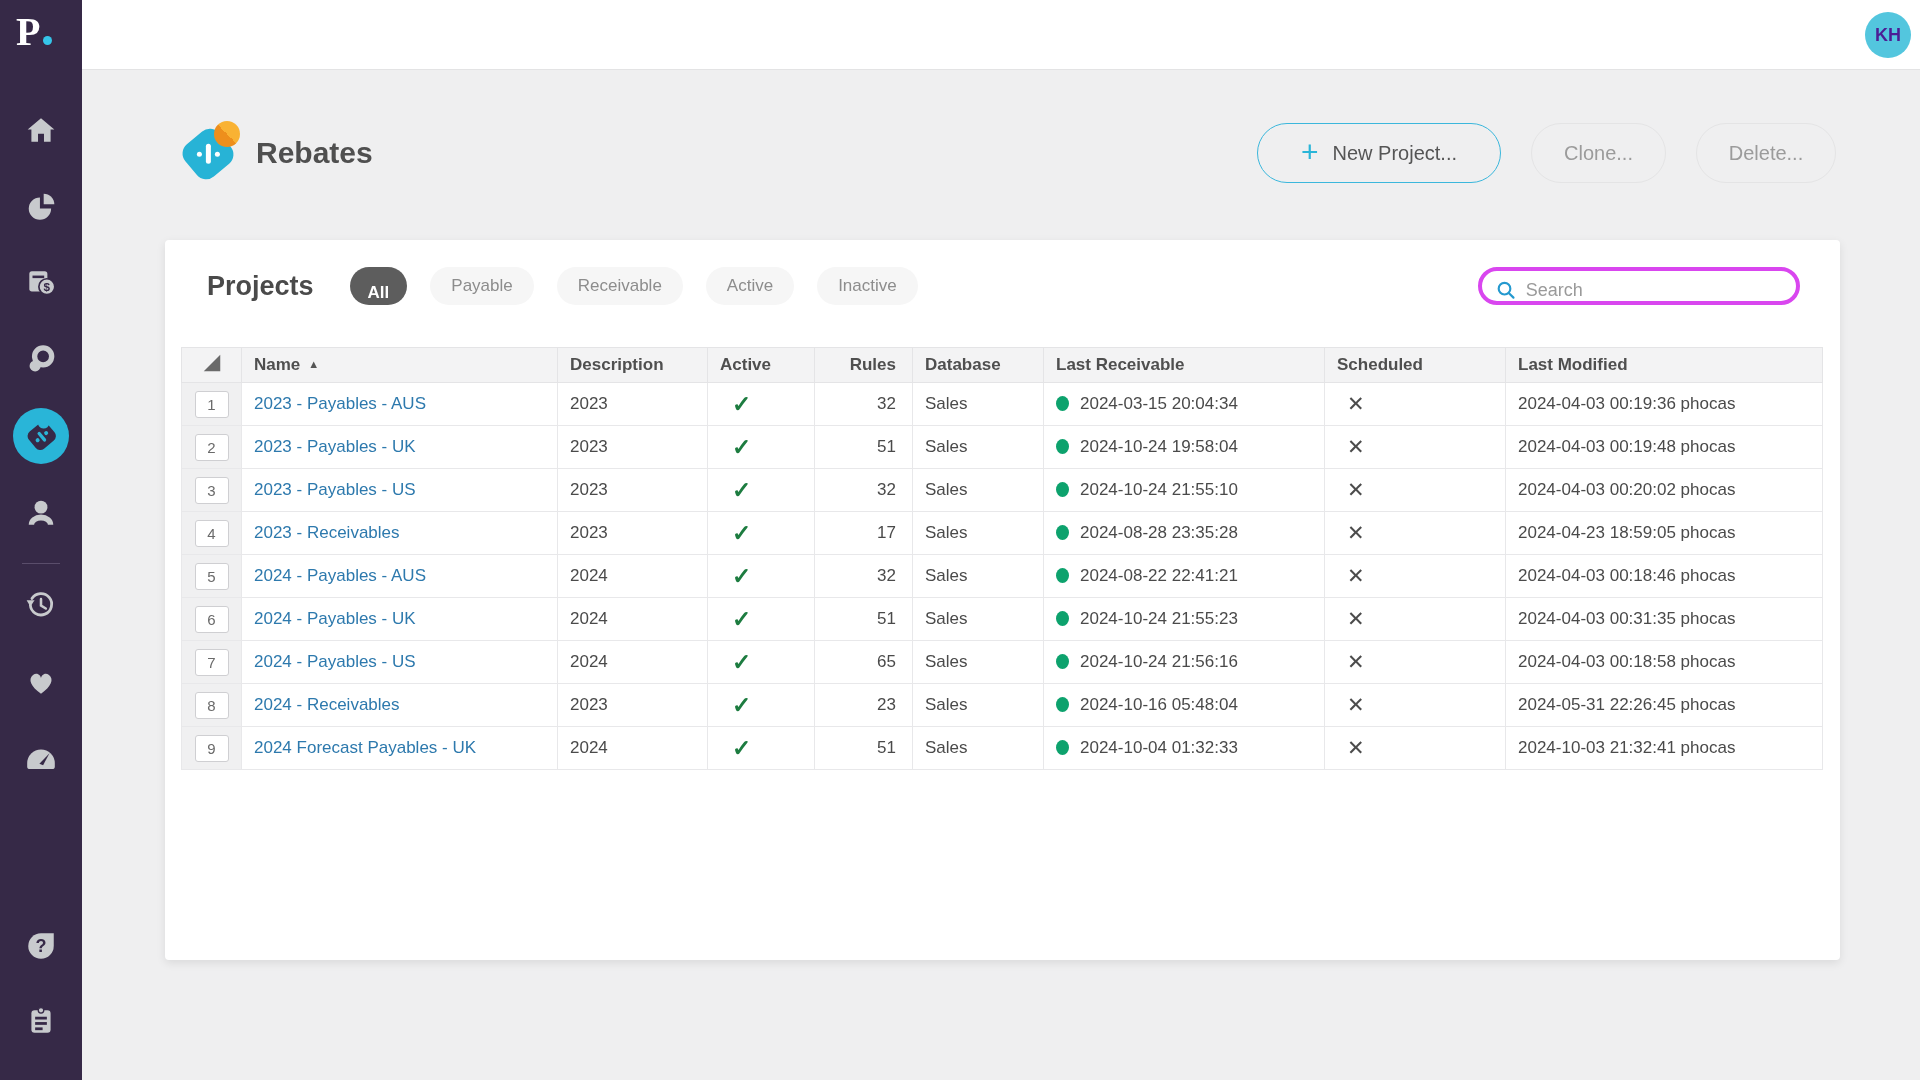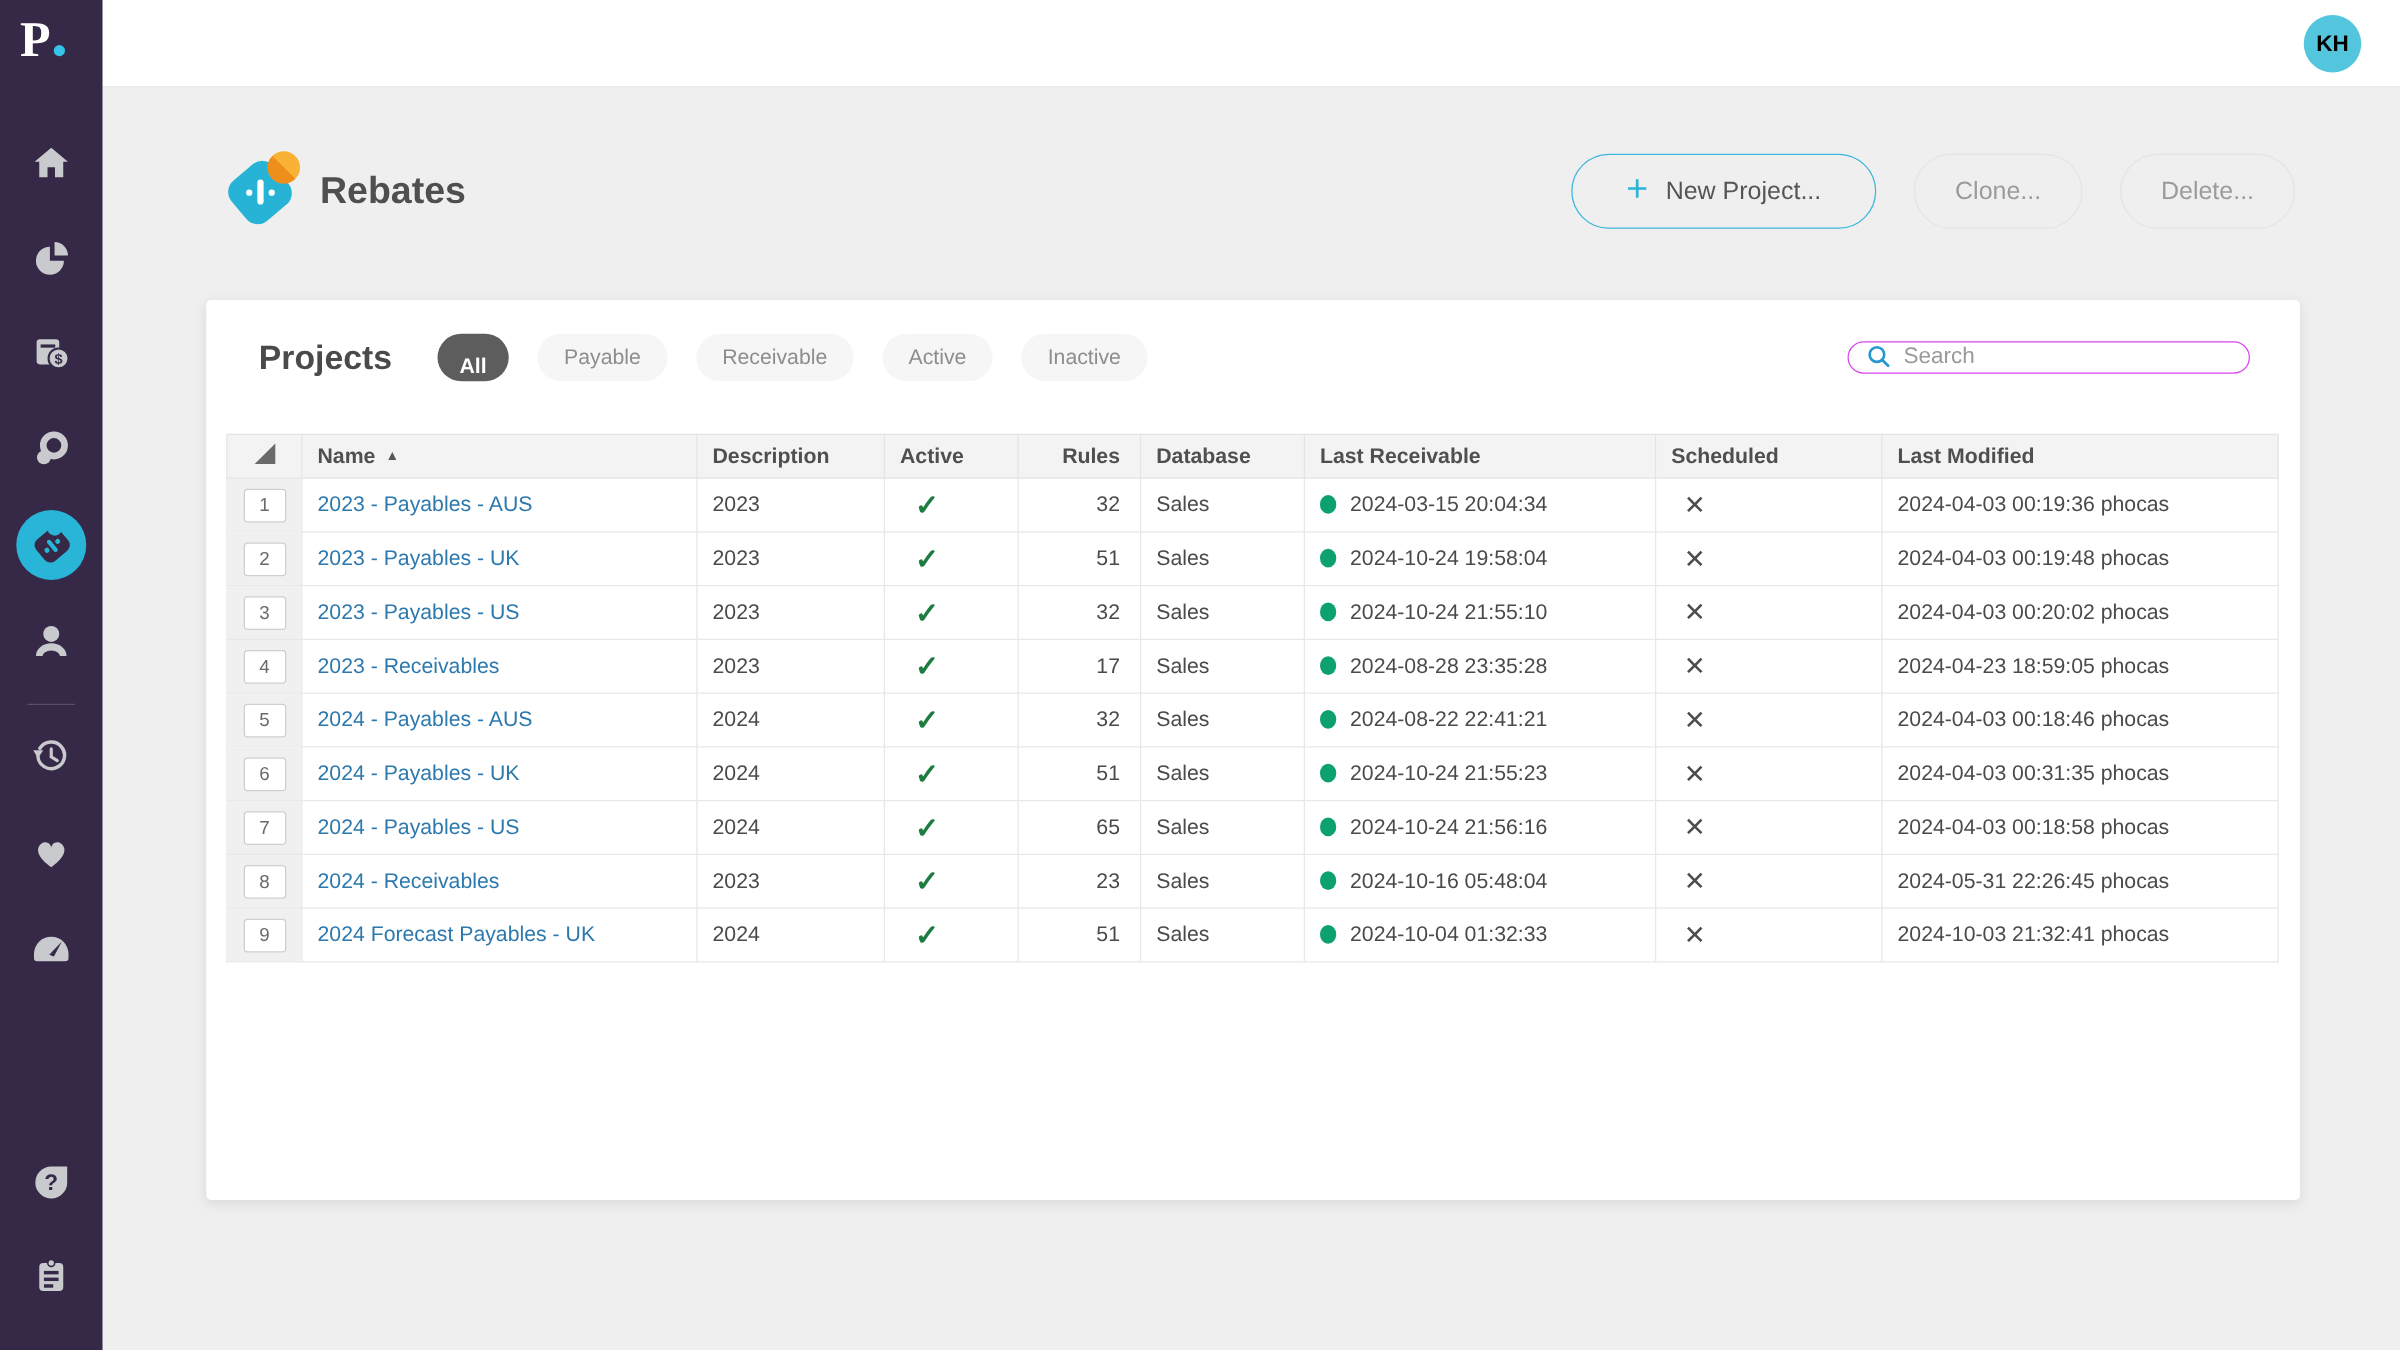--- a/index.html
+++ b/index.html
@@ -11,21 +11,21 @@
   .logo { position: absolute; left: 16px; top: 8px; display: flex; align-items: baseline; cursor: pointer; }
   .logo-p { font-family: "Liberation Serif", serif; font-weight: 700; font-size: 40px; color: #ffffff; }
   .logo-dot { display: inline-block; width: 9px; height: 9px; border-radius: 50%; background: #35c5e9; margin-left: 3px; }
   .nav-item { position: absolute; left: 0; width: 82px; height: 34px; display: flex; align-items: center; justify-content: center; cursor: pointer; }
   .nav-item svg { display: block; }
   .nav-active-circle { position: absolute; left: 13px; width: 56px; height: 56px; border-radius: 50%; background: #29b5d8; display: flex; align-items: center; justify-content: center; cursor: pointer; }
   .side-divider { position: absolute; left: 22px; width: 38px; height: 1px; background: #5a4d6b; }
 
   
   .topbar { position: absolute; left: 82px; top: 0; width: 1838px; height: 70px; background: #ffffff; border-bottom: 1px solid #e3e3e4; z-index: 4; }
-  .avatar { position: absolute; right: 31px; top: 12px; width: 46px; height: 46px; border-radius: 50%; background: #53c6de; color: #000000; font-size: 18px; font-weight: 700; display: flex; align-items: center; justify-content: center; cursor: pointer; }
+  .avatar { position: absolute; right: 9px; top: 12px; width: 46px; height: 46px; border-radius: 50%; background: #53c6de; color: #4c1d95; font-size: 18px; font-weight: 700; display: flex; align-items: center; justify-content: center; cursor: pointer; }
 
   
   .content { position: absolute; left: 82px; top: 70px; width: 1838px; height: 1010px; background: #efeff0; }
 
   .page-header { position: absolute; left: 100px; top: 52px; right: 84px; height: 62px; display: flex; align-items: center; }
   .module-icon { position: relative; width: 58px; height: 56px; }
   .tile { position: absolute; left: 4px; top: 8px; width: 44px; height: 42px; border-radius: 12px; background: #27b3d6; transform: rotate(-40deg); display: flex; align-items: center; justify-content: center; }
   .glyph { transform: rotate(40deg); display: flex; align-items: center; gap: 4px; }
   .g-dot { width: 5px; height: 5px; border-radius: 50%; background: #fff; }
   .g-bar { width: 5px; height: 20px; border-radius: 3px; background: #fff; }
@@ -40,21 +40,21 @@
   .btn-clone { width: 135px; }
   .btn-delete { width: 140px; }
 
   
   .card { position: absolute; left: 83px; top: 170px; width: 1675px; height: 720px; background: #ffffff; border-radius: 4px; box-shadow: 0 3px 10px rgba(0,0,0,0.09); }
   .card-header { position: absolute; top: 24px; left: 42px; right: 40px; height: 44px; display: flex; align-items: center; }
   .projects-title { font-size: 27px; font-weight: 700; color: #4a4a4a; }
   .chips { display: flex; gap: 23px; margin-left: 36px; align-items: center; }
   .chip { height: 38px; border: none; border-radius: 19px; background: #f6f6f6; color: #8d8d8d; font-size: 17px; padding: 0 21px; cursor: pointer; font-family: "Liberation Sans", sans-serif; }
   .chip-active { background: #5d5d5d; color: #ffffff; font-weight: 700; padding: 16px 18px; }
-  .search { margin-left: auto; width: 322px; height: 26px; border: 1px solid #d946ef; border-radius: 19px; background: #fff; display: flex; align-items: flex-start; padding: 0 14px; cursor: text; }
+  .search { margin-left: auto; width: 322px; height: 38px; border: 4px solid #d946ef; border-radius: 19px; background: #fff; display: flex; align-items: flex-end; padding: 0 14px; cursor: text; }
   .search input { border: none; outline: none; background: transparent; font-size: 18px; color: #555; width: 100%; margin-left: 10px; font-family: "Liberation Sans", sans-serif; }
   .search input::placeholder { color: #9a9a9a; }
 
   
   .projects-table { position: absolute; left: 16px; top: 107px; width: 1641px; border-collapse: collapse; table-layout: fixed; }
   .projects-table th { height: 35px; background: #f3f3f4; border: 1px solid #e4e4e6; font-weight: 700; color: #4f4f4f; font-size: 17px; text-align: left; padding: 0 12px; cursor: pointer; }
   .projects-table td { height: 43px; border: 1px solid #e8e8ea; font-size: 17px; color: #4a4a4a; padding: 0 12px; background: #fff; white-space: nowrap; overflow: hidden; }
   td.num { background: #f0f0f1; text-align: center; padding: 0; }
   .numbox { display: inline-flex; align-items: center; justify-content: center; width: 34px; height: 27px; background: #fff; border: 1px solid #cfcfd2; border-radius: 3px; font-size: 15px; color: #6a6a6a; cursor: pointer; }
   th.col-num { text-align: center; padding: 0; }

